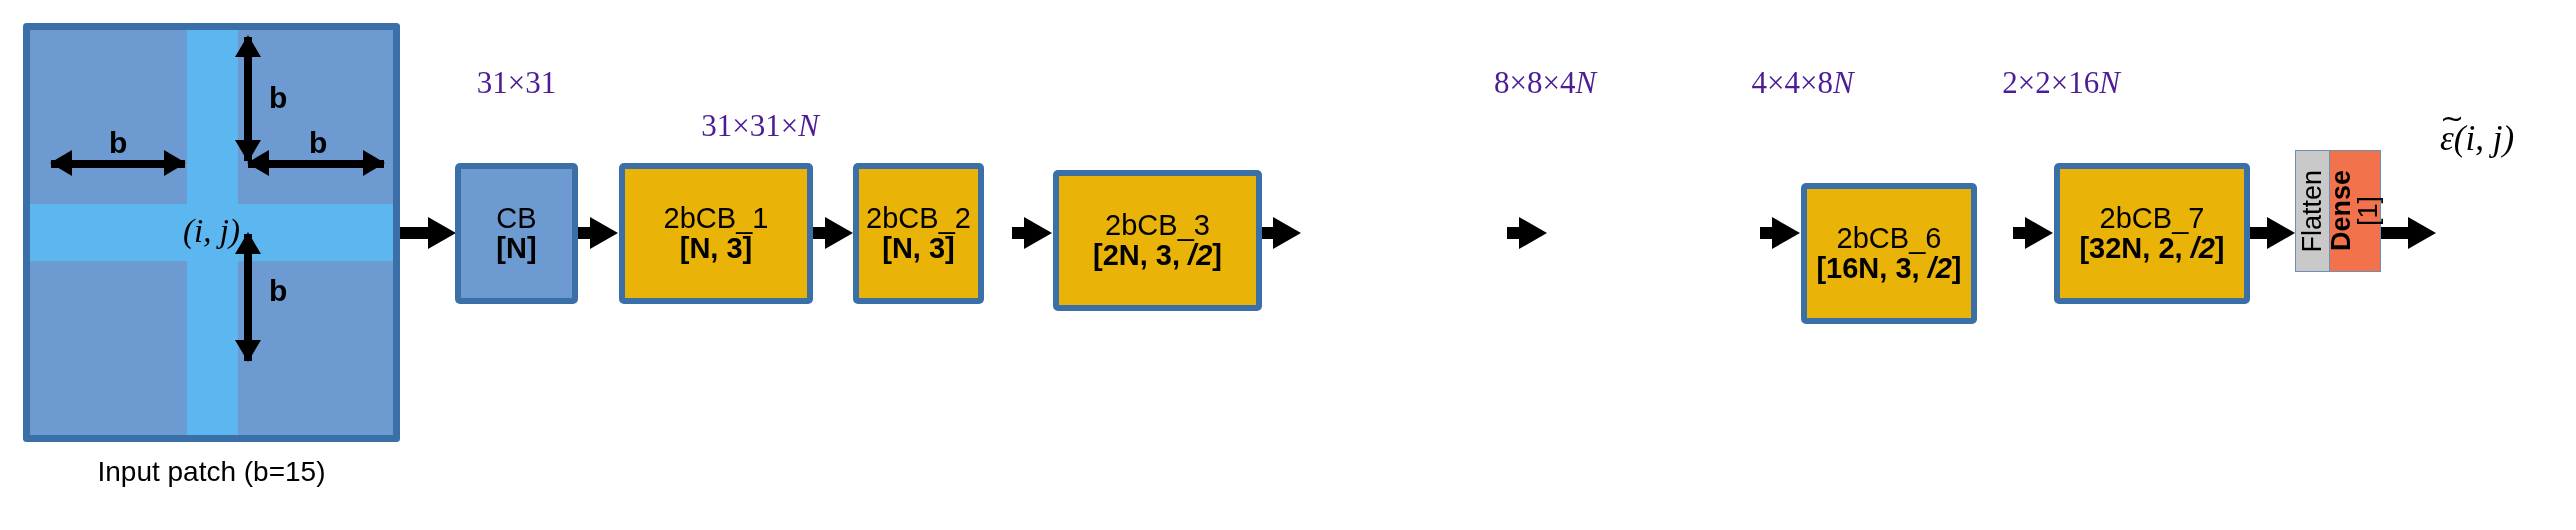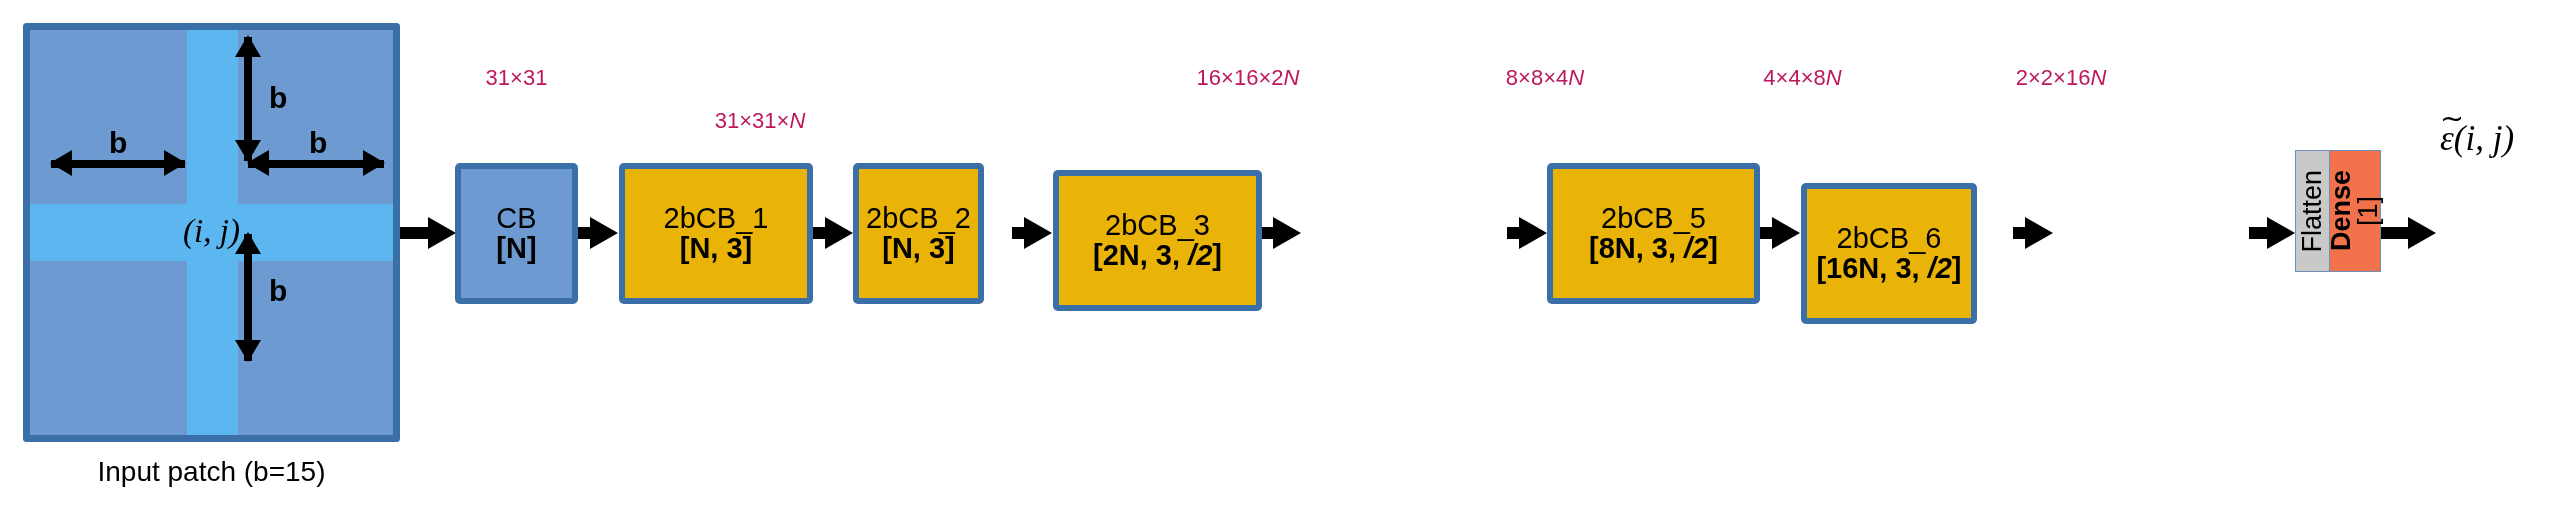--- a/index.html
+++ b/index.html
@@ -132,23 +132,23 @@
     font-family: "Liberation Sans", sans-serif;
     font-size: 28px;
     color: #000;
     white-space: nowrap;
   }
 
   
   .shape-label {
     position: absolute;
     top: 65px;
-    font-family: Liberation Sans, sans-serif;
-    font-size: 22px;
-    color: #be185d;
+    font-family: Liberation Serif, serif;
+    font-size: 31px;
+    color: #4c1d95;
     white-space: nowrap;
     text-align: center;
   }
   .shape-label i { font-style: italic; }
 
   .cblock {
     position: absolute;
     top: 163px;
     height: 141px;
     background: #3B6FA8;
@@ -295,23 +295,20 @@
   <div id="patch-caption">Input patch (b=15)</div>
 
   <div class="shape-label" style="left:421px; width:191px;">
     <span>31×31</span>
   </div>
 
   <div class="shape-label" style="left:608px; width:304px;margin-top:43px;">
     <span>31×31×</span><i>N</i>
   </div>
 
-  <div class="shape-label" style="left:1089px; width:318px;">
-    <span>16×16×2</span><i>N</i>
-  </div>
 
   <div class="shape-label" style="left:1407px; width:276px;">
     <span>8×8×4</span><i>N</i>
   </div>
 
   <div class="shape-label" style="left:1661px; width:283px;">
     <span>4×4×8</span><i>N</i>
   </div>
 
   <div class="shape-label" style="left:1909px; width:304px;">
@@ -391,34 +388,34 @@
   </div>
 
   <div class="cblock bcb" style="left:1053px; width:209px;margin-top:7px;">
     <div class="inner">
       <div class="l1">2bCB_3</div>
       <div class="l2"><span>[2N, 3, </span><em>/2</em><span>]</span></div>
     </div>
   </div>
 
 
-  <div class="cblock bcb" style="left:1547px; width:213px;">
-    <div class="inner">
-      <div class="l1">2bCB_5</div>
-      <div class="l2"><span>[8N, 3, </span><em>/2</em><span>]</span></div>
-    </div>
-  </div>
 
   <div class="cblock bcb" style="left:1801px; width:176px;margin-top:20px;">
     <div class="inner">
       <div class="l1">2bCB_6</div>
       <div class="l2"><span>[16N, 3, </span><em>/2</em><span>]</span></div>
     </div>
   </div>
 
+  <div class="cblock bcb" style="left:2054px; width:196px;">
+    <div class="inner">
+      <div class="l1">2bCB_7</div>
+      <div class="l2"><span>[32N, 2, </span><em>/2</em><span>]</span></div>
+    </div>
+  </div>
 
   <div id="fd-group">
     <div class="vbox" id="flatten-box">
       <span>Flatten</span>
     </div>
     <div class="vbox" id="dense-box">
       <span>Dense</span>
       <span class="dlabel">[1]</span>
     </div>
   </div>

